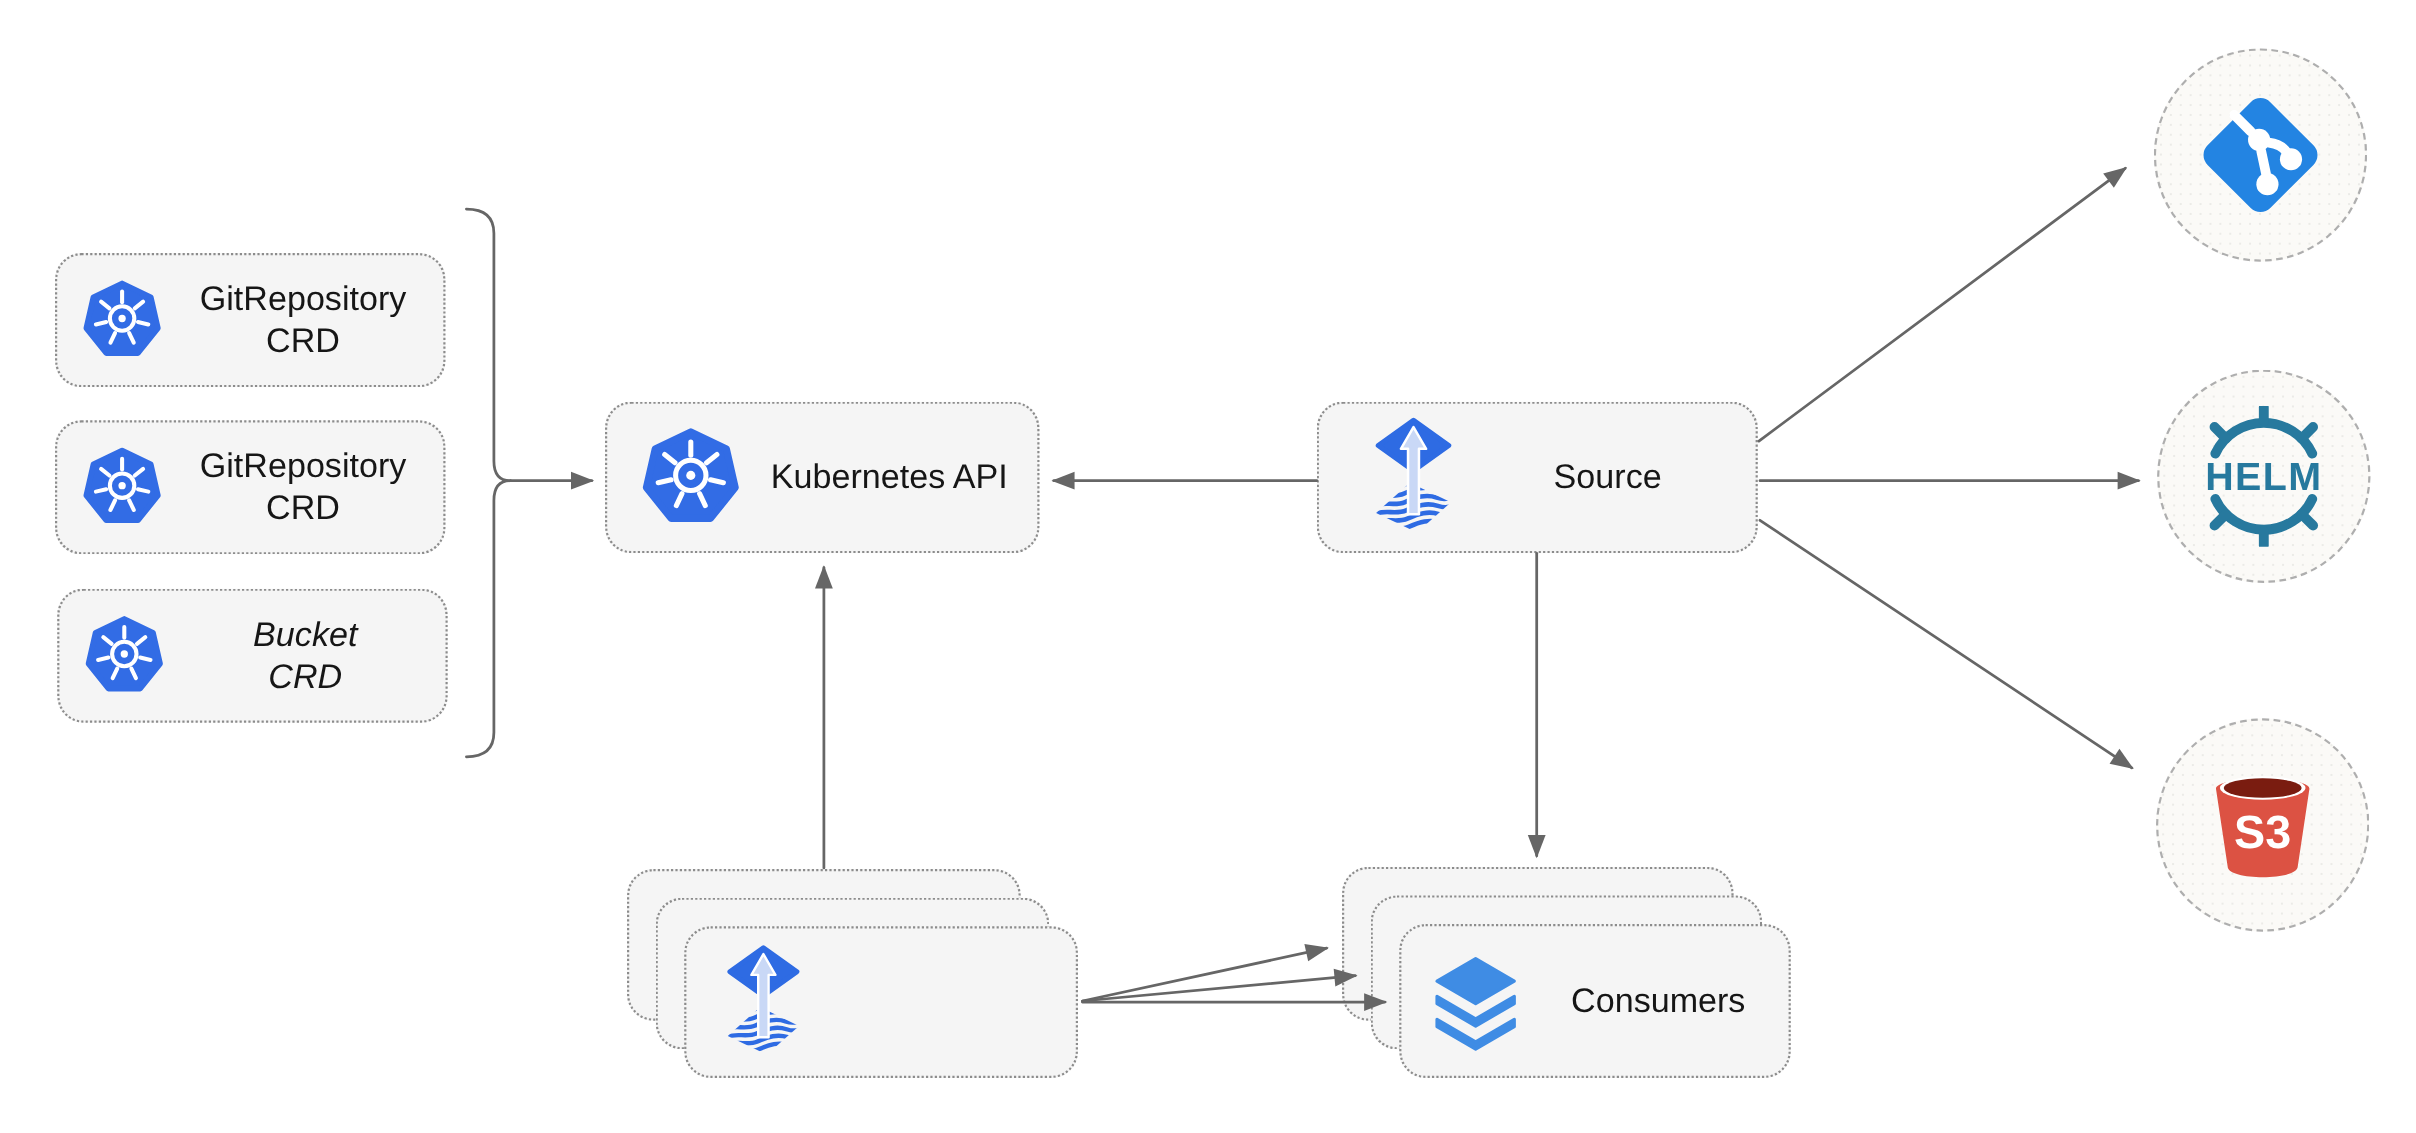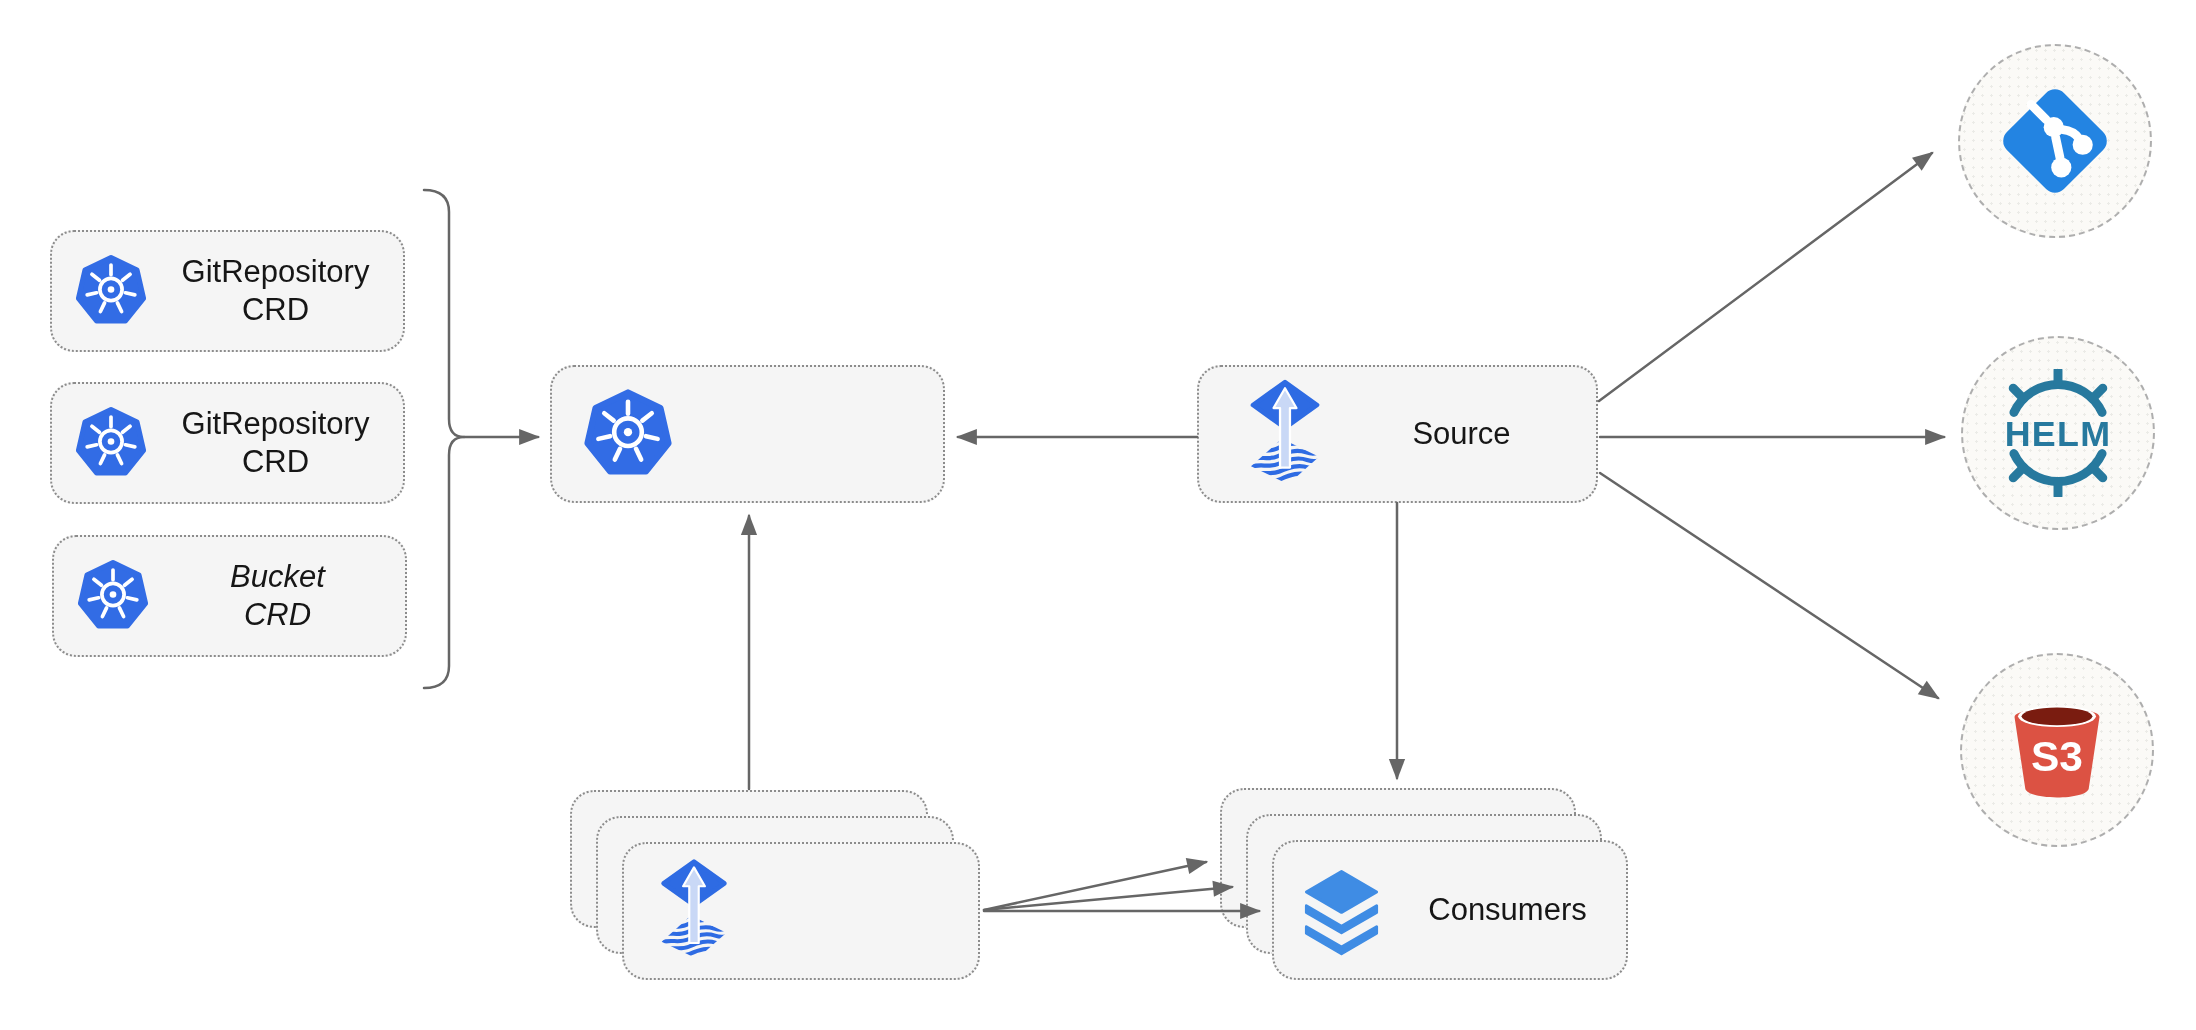--- a/index.html
+++ b/index.html
@@ -94,20 +94,23 @@
         <line x1="50" y1="28" x2="50" y2="15"></line>
           <line x1="65.6" y1="35.5" x2="75.8" y2="27.4"></line>
         <line x1="69.5" y1="52.4" x2="82.2" y2="55.3"></line>
           <line x1="58.7" y1="66.1" x2="64.3" y2="77.8"></line>
         <line x1="41.3" y1="66.1" x2="35.7" y2="77.8"></line>
           <line x1="30.5" y1="52.4" x2="17.8" y2="55.3"></line>
         <line x1="34.4" y1="35.5" x2="24.2" y2="27.4"></line>
       </g>
       <circle cx="50" cy="48" r="4.5" fill="#fff"></circle>
     </svg>
+    <div class="label">
+      <span>Kubernetes API</span>
+    </div>
   </div>
 
   <div class="box" style="left:1197px;top:365px;width:401px;height:138px;">
     <svg class="icon" style="margin-left:44px;" width="84" height="116" viewBox="0 0 110 152">
       <defs>
           <clipPath id="fw1">
             <path d="M55 82 L100 112 L55 142 L10 112 Z"></path>
           </clipPath>
         </defs>
       <polygon points="55,8 97,38 55,68 13,38" fill="#2e6be3" stroke="#2e6be3" stroke-width="6" stroke-linejoin="round"></polygon>

